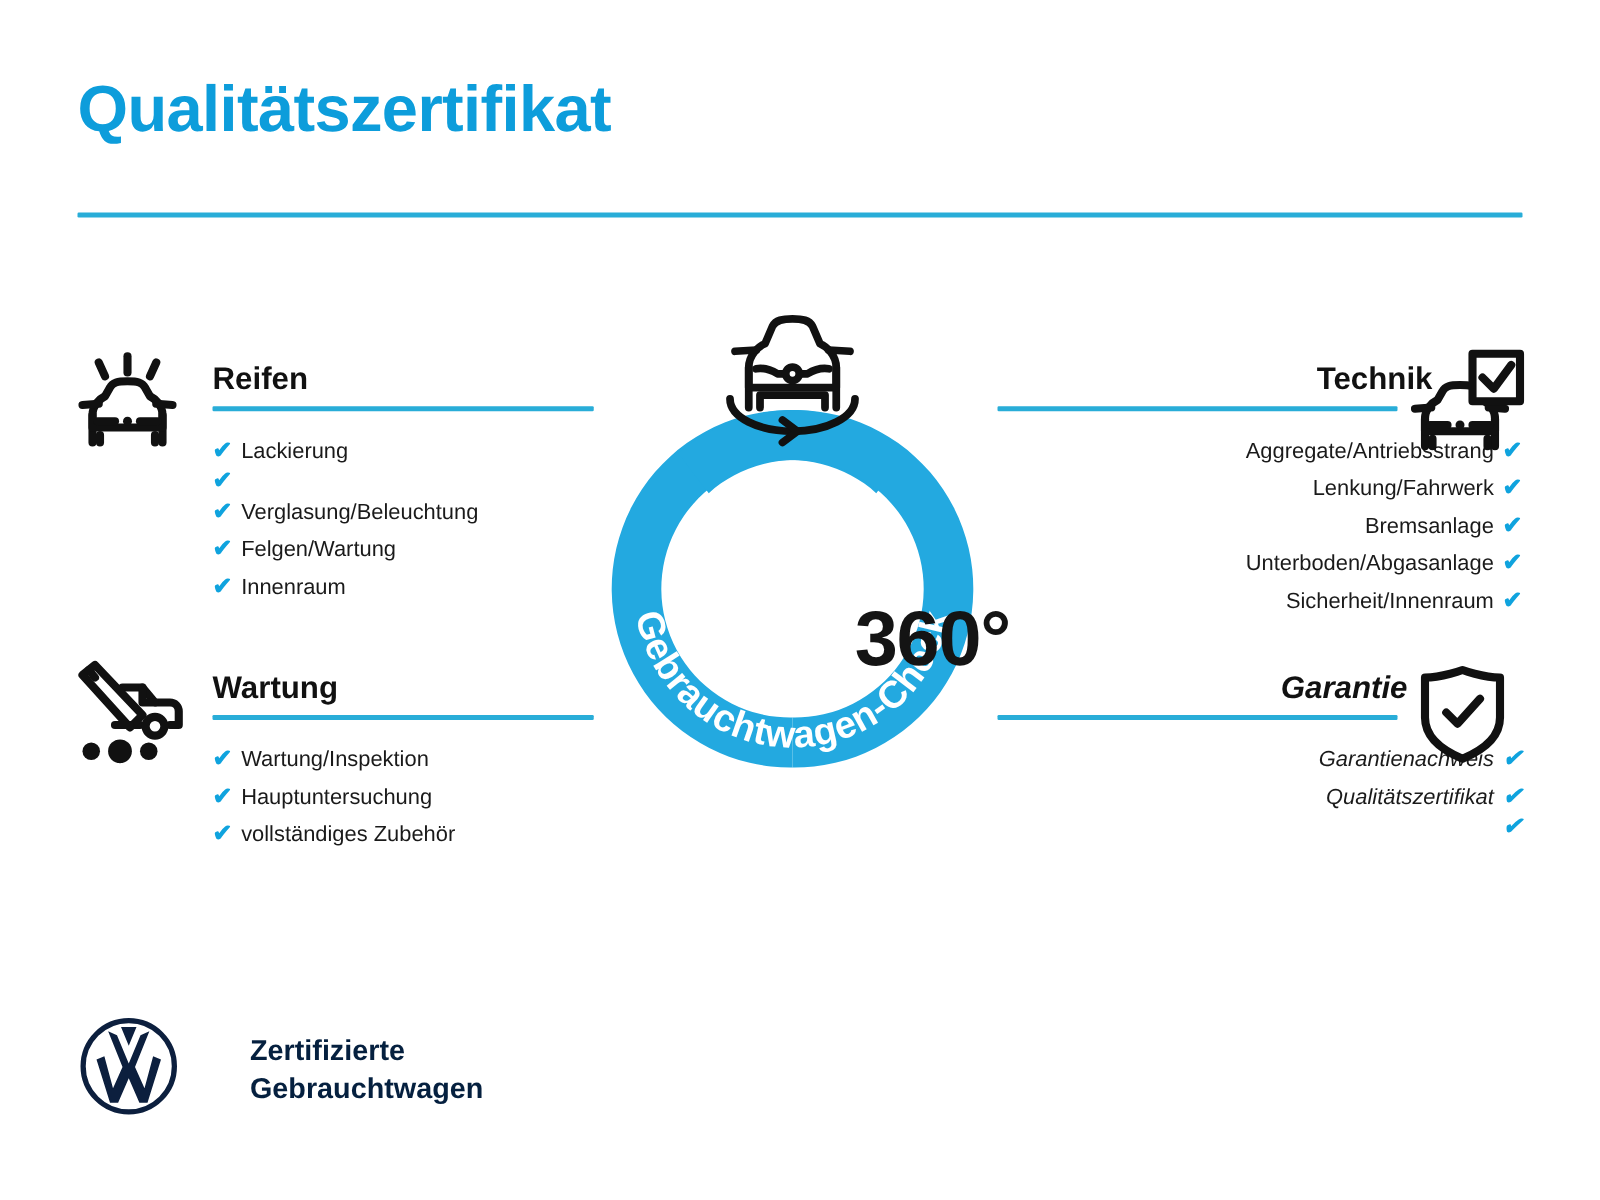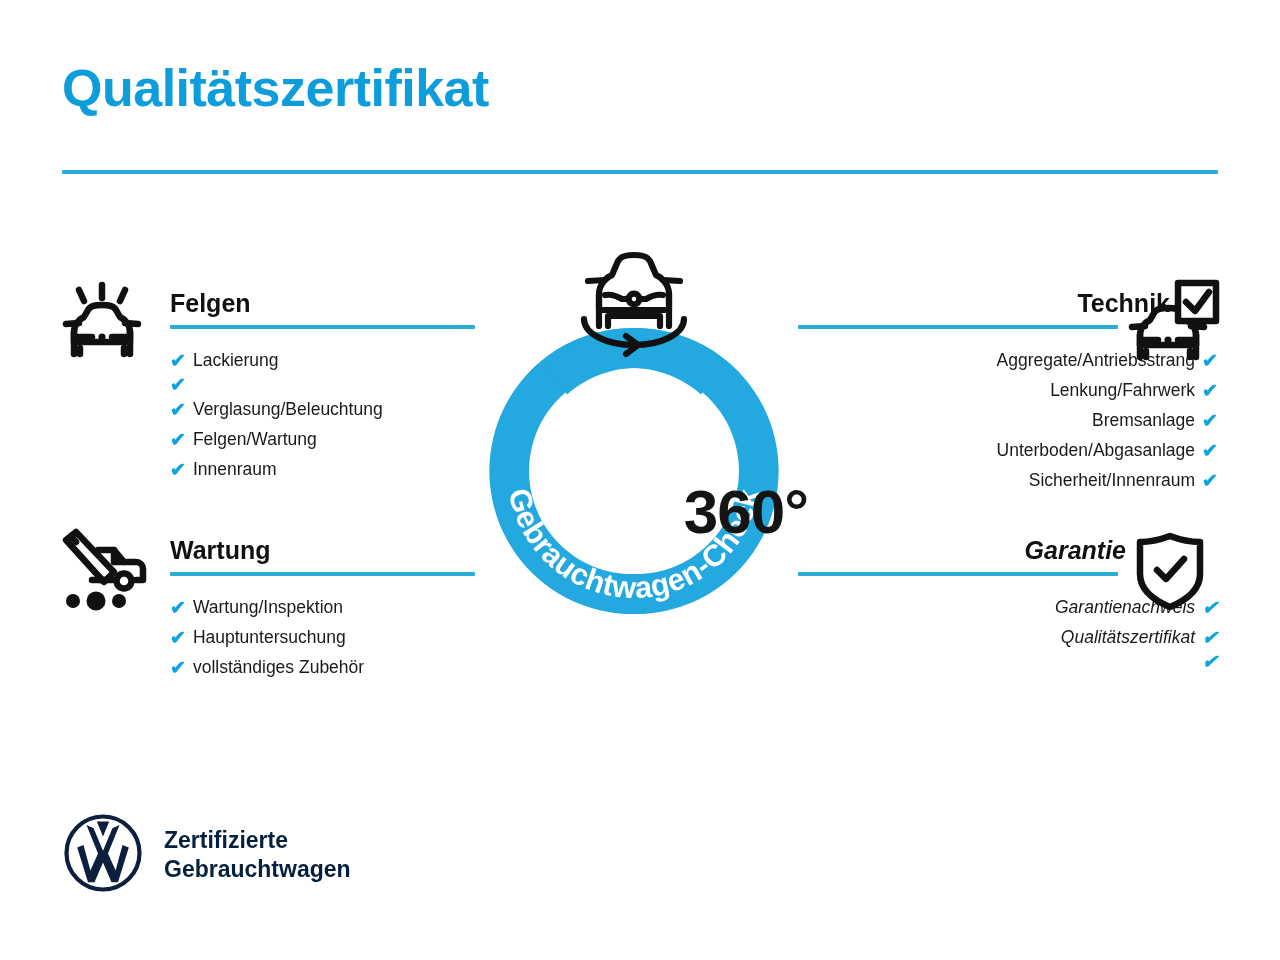--- a/index.html
+++ b/index.html
@@ -75,20 +75,21 @@
   }
 
   
   .vw-block{
     position:absolute; left:62px; top:812px;
     display:flex; align-items:center; gap:20px;
   }
   .vw-text{
     font-size:23px; font-weight:bold; color:#05203F; line-height:1.28;
     white-space:nowrap;
+    margin-left:36px;
   }
 </style>
 </head>
 <body>
 
 <div class="page-title">Qualitätszertifikat</div>
 <div class="title-rule"></div>
 
 <div class="col col-left align-l" style="top:285px;">
   <div class="section">
@@ -103,21 +104,21 @@
             <path d="M20 52 C20 44 26 39 30 37 L34 30 C36 26 40 25 48 25 C56 25 60 26 62 30 L66 37 C70 39 76 44 76 52 L76 62 L20 62 Z"></path>
             <line x1="12" y1="44" x2="25" y2="43"></line>
             <line x1="84" y1="44" x2="71" y2="43"></line>
             <line x1="24" y1="57" x2="38" y2="57"></line>
             <line x1="58" y1="57" x2="72" y2="57"></line>
             <path d="M26 74 L26 68 M70 74 L70 68"></path>
           </g>
           <circle cx="48" cy="57" r="3.6" fill="#111"></circle>
         </svg>
       </span>
-      <div class="sec-title" style="padding-left:115px;">Felgen</div>
+      <div class="sec-title" style="padding-left:115px;">Reifen</div>
       <div class="sec-rule" style="margin-left:115px; width:305px;"></div>
     </div>
     <div class="items" style="padding-left:115px;">
       <div class="item">
           <span class="check">✔</span>
           <span>Lackierung</span>
         </div>
       <div class="item">
           <span class="check">✔</span>
         </div>
@@ -189,21 +190,21 @@
             <line x1="78" y1="50" x2="65" y2="49"></line>
             <line x1="18" y1="63" x2="32" y2="63"></line>
             <line x1="52" y1="63" x2="66" y2="63"></line>
             <path d="M20 80 L20 74 M64 80 L64 74"></path>
             <rect x="52" y="6" width="38" height="38" fill="#fff"></rect>
             <path d="M60 25 L69 34 L83 15"></path>
           </g>
           <circle cx="42" cy="63" r="3.6" fill="#111"></circle>
         </svg>
       </span>
-      <div class="sec-title" style="padding-right:48px;">Technik</div>
+      <div class="sec-title" style="padding-right:72px;">Technik</div>
       <div class="sec-rule" style="width:320px;"></div>
     </div>
     <div class="items" style="padding-right:0px;">
       <div class="item">
           <span>Aggregate/Antriebsstrang</span>
           <span class="check">✔</span>
         </div>
       <div class="item">
           <span>Lenkung/Fahrwerk</span>
           <span class="check">✔</span>

